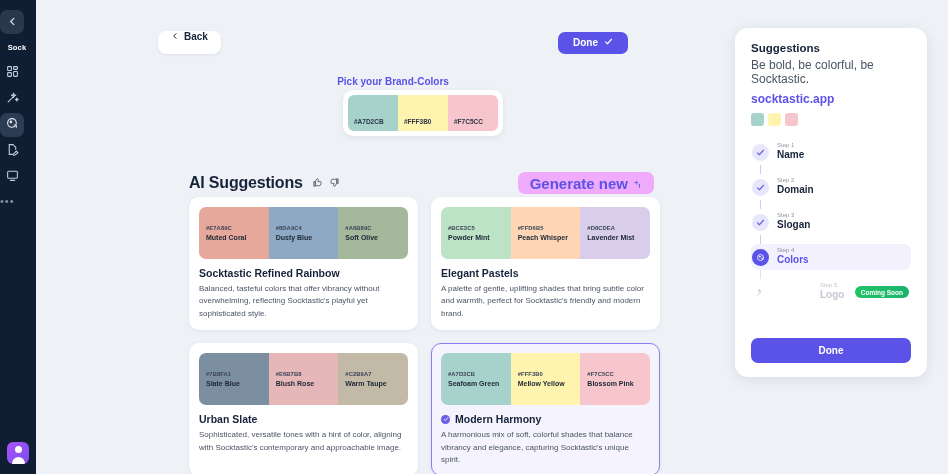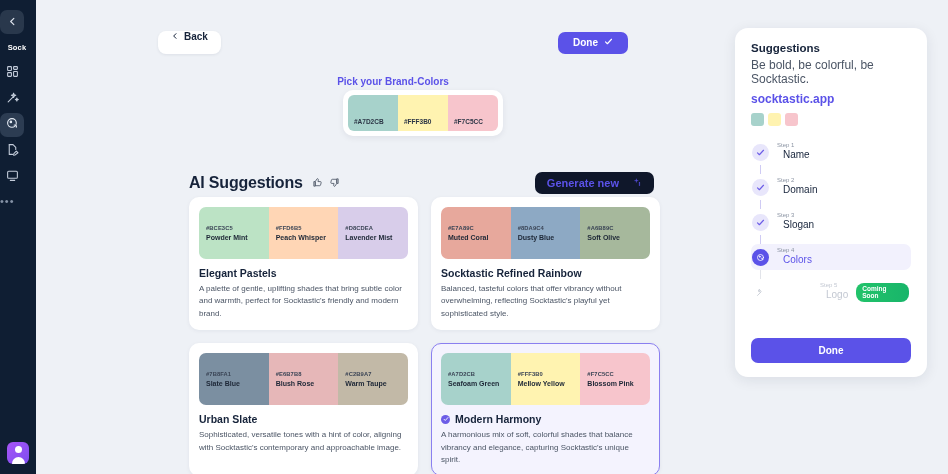--- a/index.html
+++ b/index.html
@@ -109,24 +109,24 @@
 
   .ai-head {
     position: absolute; top: 172px; left: 153px; width: 465px;
     display: flex; align-items: center;
   }
   .ai-title { font-size: 16px; font-weight: bold; color: #16233a; letter-spacing: -.2px; }
   .thumbs { display: flex; gap: 6px; margin-left: 9px; }
   .thumbs svg { width: 11px; height: 11px; cursor: pointer; }
   .gen-btn {
     margin-left: auto;
-    background: #0f172a; border-radius: 7px;
+    background: #f0abfc; border-radius: 7px;
     height: 22px; padding: 0 12px;
-    display: flex; align-items: center; gap: 14px;
-    font-size: 11px; font-weight: bold; color: #5b52e8;
+    display: flex; align-items: center; gap: 5px;
+    font-size: 15px; font-weight: bold; color: #5b52e8;
     cursor: pointer;
   }
   .gen-btn svg { width: 9px; height: 9px; }
 
   
   .grid {
     position: absolute; top: 197px; left: 153px;
     width: 472px;
     display: flex; flex-wrap: wrap; gap: 13px 13px;
   }
@@ -192,21 +192,21 @@
   .step-ico {
     width: 17px; height: 17px; border-radius: 50%;
     flex: 0 0 17px;
     display: flex; align-items: center; justify-content: center;
     background: #e8e6fb;
   }
   .step-ico svg { width: 9px; height: 9px; }
   .step.active .step-ico { background: #5b52e8; }
   .step.pending .step-ico { background: transparent; }
   .step-label-n { font-size: 6px; color: #8b94a3; line-height: 1.1; }
-  .step-label-t { font-size: 10px; font-weight: normal; color: #16233a; line-height: 1.25; margin-left: 6px; }
+  .step-label-t { font-size: 10px; font-weight: bold; color: #16233a; line-height: 1.25; }
   .step.active .step-label-t { color: #5b52e8; }
   .step.pending .step-label-n,
   .step.pending .step-label-t { color: #c3c8d2; padding-left: 43px; }
   .connector { width: 1px; height: 9px; background: #cfcbf4; margin-left: 9px; }
   .connector.dim { background: #e2e4ea; }
   .soon {
     margin-left: auto; margin-right: 2px;
     background: linear-gradient(90deg,#22c36a,#18b56a);
     color: #fff; font-size: 6.5px; font-weight: bold;
     padding: 2.5px 6px; border-radius: 8px;
@@ -349,57 +349,57 @@
           <path d="M17 12v8M17 12l0 0"></path>
           <path d="M18 13.5l0 0M18 18.5l0 0"></path>
         </svg>
       </span>
     </div>
   </div>
 
   <div class="grid" id="grid">
       <div class="card">
         <div class="swatches">
+          <div class="swatch" style="background: rgb(231, 168, 156);">
+            <span class="hex">#E7A89C</span>
+            <span class="nm">Muted Coral</span>
+          </div>
+          <div class="swatch" style="background: rgb(141, 169, 196);">
+            <span class="hex">#8DA9C4</span>
+            <span class="nm">Dusty Blue</span>
+          </div>
+          <div class="swatch" style="background: rgb(166, 184, 156);">
+            <span class="hex">#A6B89C</span>
+            <span class="nm">Soft Olive</span>
+          </div>
+        </div>
+        <div class="card-name">
+          <span>Socktastic Refined Rainbow</span>
+        </div>
+        <div class="card-desc">Balanced, tasteful colors that offer vibrancy without overwhelming, reflecting Socktastic's playful yet sophisticated style.</div>
+      </div>
+      <div class="card">
+        <div class="swatches">
           <div class="swatch" style="background: rgb(188, 227, 197);">
             <span class="hex">#BCE3C5</span>
             <span class="nm">Powder Mint</span>
           </div>
           <div class="swatch" style="background: rgb(255, 214, 181);">
             <span class="hex">#FFD6B5</span>
             <span class="nm">Peach Whisper</span>
           </div>
           <div class="swatch" style="background: rgb(216, 205, 234);">
             <span class="hex">#D8CDEA</span>
             <span class="nm">Lavender Mist</span>
           </div>
         </div>
         <div class="card-name">
           <span>Elegant Pastels</span>
         </div>
         <div class="card-desc">A palette of gentle, uplifting shades that bring subtle color and warmth, perfect for Socktastic's friendly and modern brand.</div>
-      </div>
-      <div class="card">
-        <div class="swatches">
-          <div class="swatch" style="background: rgb(231, 168, 156);">
-            <span class="hex">#E7A89C</span>
-            <span class="nm">Muted Coral</span>
-          </div>
-          <div class="swatch" style="background: rgb(141, 169, 196);">
-            <span class="hex">#8DA9C4</span>
-            <span class="nm">Dusty Blue</span>
-          </div>
-          <div class="swatch" style="background: rgb(166, 184, 156);">
-            <span class="hex">#A6B89C</span>
-            <span class="nm">Soft Olive</span>
-          </div>
-        </div>
-        <div class="card-name">
-          <span>Socktastic Refined Rainbow</span>
-        </div>
-        <div class="card-desc">Balanced, tasteful colors that offer vibrancy without overwhelming, reflecting Socktastic's playful yet sophisticated style.</div>
       </div>
       <div class="card">
         <div class="swatches">
           <div class="swatch" style="background: rgb(123, 143, 161);">
             <span class="hex">#7B8FA1</span>
             <span class="nm">Slate Blue</span>
           </div>
           <div class="swatch" style="background: rgb(230, 183, 184);">
             <span class="hex">#E6B7B8</span>
             <span class="nm">Blush Rose</span>

